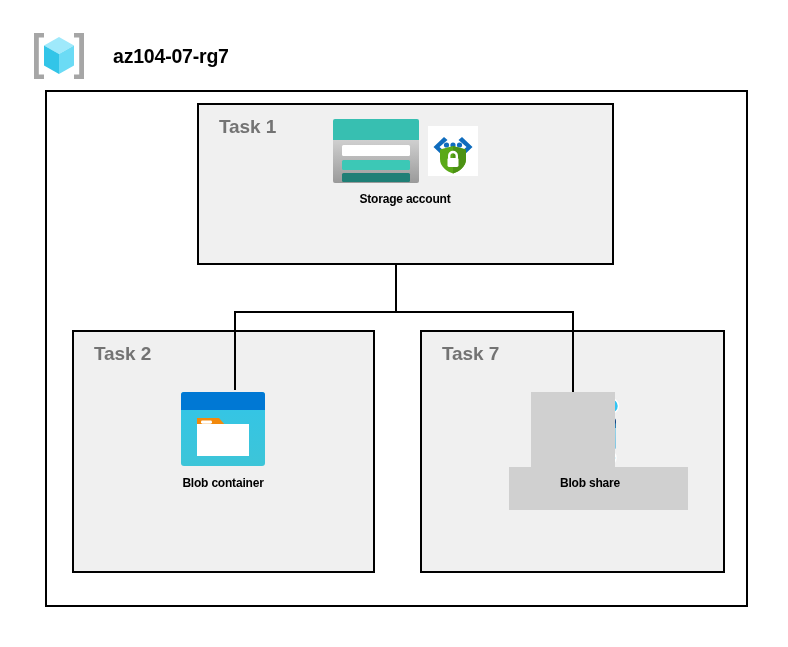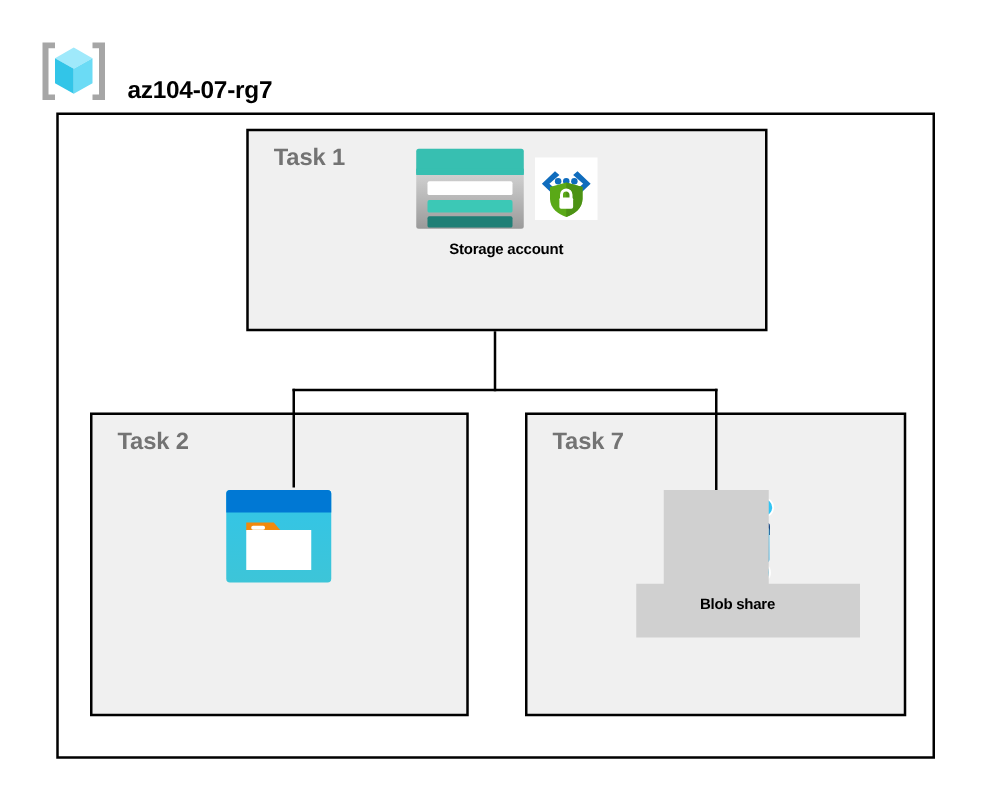--- a/index.html
+++ b/index.html
@@ -21,22 +21,22 @@
   }
 
   
   #header {
     position: absolute;
     left: 30px;
     top: 28px;
     width: 420px;
     height: 56px;
     display: flex;
-    align-items: flex-end;
-    gap: 14px;
+    align-items: center;
+    gap: 25px;
   }
   #rg-icon {
     width: 58px;
     height: 54px;
     flex: 0 0 auto;
     display: block;
   }
   #rg-title {
     font-size: 19.5px;
     font-weight: bold;
@@ -223,20 +223,21 @@
           <rect x="2" y="2" width="84" height="74" rx="3" fill="url(#blobBody)"></rect>
           <path d="M2 5 a3 3 0 0 1 3 -3 h78 a3 3 0 0 1 3 3 v15 h-84 Z" fill="#0078d4"></path>
 
           <path d="M18 28 h22 l6 7 h-28 Z" fill="#f2890c"></path>
           <rect x="22" y="30.5" width="11" height="3.2" rx="1.4" fill="#ffffff"></rect>
 
           <rect x="18" y="34" width="52" height="32" fill="#ffffff"></rect>
         </svg>
       </span>
     </div>
+    <div class="node-caption">Blob container</div>
   </div>
 
   <div class="task-box" id="task3-box">
     <div class="task-label">Task 7</div>
   </div>
 
   <div class="gray-plate" id="plate-icon"></div>
   <div class="gray-plate" id="plate-label"></div>
 
   <div class="node" id="node-fileshare">

